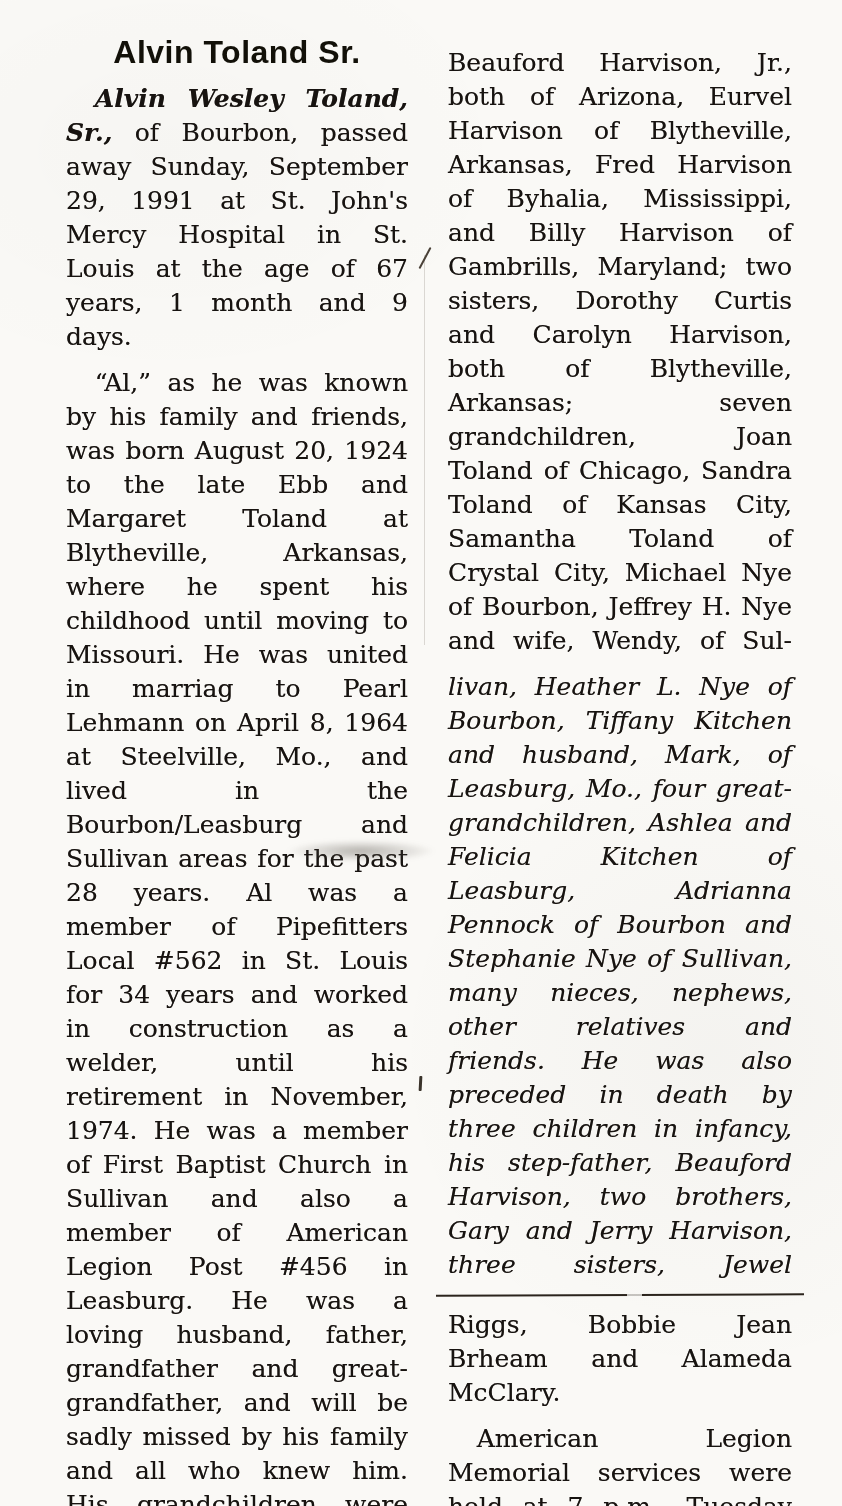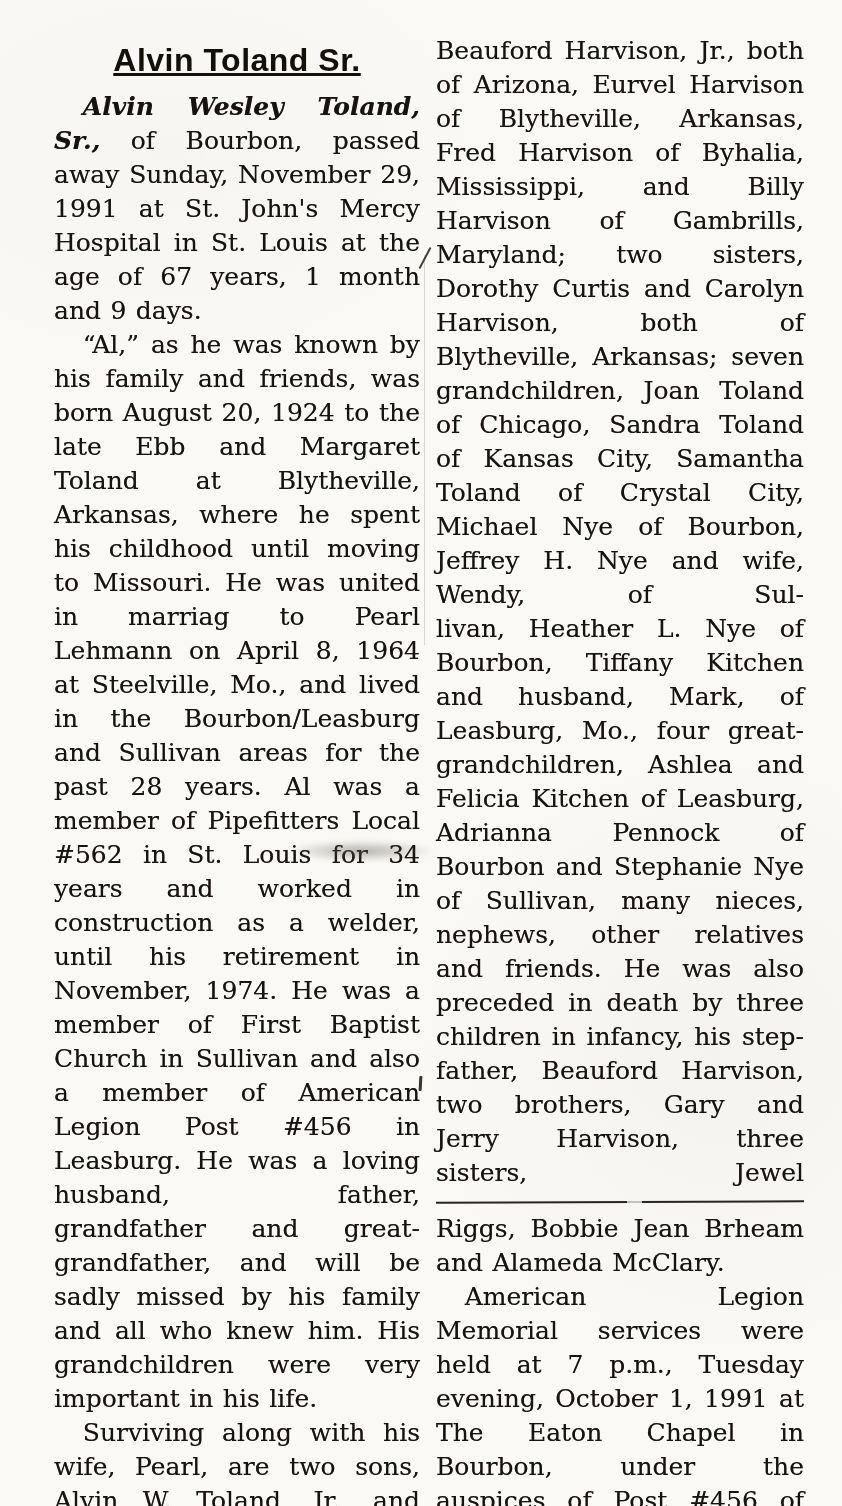--- a/index.html
+++ b/index.html
@@ -24,36 +24,35 @@
   .col-left  { width: 366px; }
   .col-right { width: 368px; }
 
   h1.obit-title {
     font-family: "Liberation Sans", sans-serif;
     font-weight: bold;
     font-size: 32px;
     line-height: 36px;
     text-align: center;
     letter-spacing: 0.5px;
-    margin: 8px 0 12px 0;
+    margin: 0 0 12px 0;
     color: #121008;
-    text-decoration: underline;
   }
 
   p.para {
-    margin: 0;
+    margin: 12px;
     text-align: justify;
     text-indent: 1.15em;
     word-spacing: 1.5px;
     text-shadow: 0 0 0.5px rgba(25,20,14,0.55);
   }
   p.no-indent { text-indent: 0; }
   p.justify-all { text-align-last: justify; }
   .lead-in { font-weight: bold; font-style: italic; }
-  .crease-gap { margin-top: 10px; }
+  .crease-gap { margin-top: 10px; font-style: italic; }
 
   .rule { border: 0; height: 2px; background: #332c24; }
   .rule-crease {
     margin: 11px 0 9px 0;
     height: 2px;
     transform: rotate(-0.2deg);
     background: linear-gradient(90deg,
       #2b241d 0 52%, rgba(43,36,29,0.25) 52% 56%, #2b241d 56% 100%);
   }
 
@@ -92,21 +91,21 @@
 </head>
 <body>
 
 <div class="page">
 
   <div class="columns">
 
     <div class="col col-left">
       <h1 class="obit-title">Alvin Toland Sr.</h1>
 
-      <p class="para"><span class="lead-in">Alvin Wesley Toland, Sr.,</span><span> of Bourbon, passed away Sunday, November 29, 1991 at St. John's Mercy Hospital in St. Louis at the age of 67 years, 1 month and 9 days.</span></p>
+      <p class="para"><span class="lead-in">Alvin Wesley Toland, Sr.,</span><span> of Bourbon, passed away Sunday, September 29, 1991 at St. John's Mercy Hospital in St. Louis at the age of 67 years, 1 month and 9 days.</span></p>
 
       <p class="para">“Al,” as he was known by his family and friends, was born August 20, 1924 to the late Ebb and Margaret Toland at Blytheville, Arkansas, where he spent his childhood until moving to Missouri. He was united in marriag to Pearl Lehmann on April 8, 1964 at Steelville, Mo., and lived in the Bourbon/Leasburg and Sullivan areas for the past 28 years. Al was a member of Pipefitters Local #562 in St. Louis for 34 years and worked in construction as a welder, until his retirement in November, 1974. He was a member of First Baptist Church in Sullivan and also a member of American Legion Post #456 in Leasburg. He was a loving husband, father, grandfather and great-grandfather, and will be sadly missed by his family and all who knew him. His grandchildren were very important in his life.</p>
 
       <p class="para justify-all">Surviving along with his wife, Pearl, are two sons, Alvin W. Toland, Jr., and wife, Julie, of Crystal City, Mo., and James E. Toland and wife, Carolyn, of St. Louis, Mo.; one daughter, Suzie McClary and husband, Ron, of Leasburg, Mo.; five brothers, Wilford Toland and</p>
 
     </div>
 
     <div class="col col-right">
       <p class="para no-indent justify-all">Beauford Harvison, Jr., both of Arizona, Eurvel Harvison of Blytheville, Arkansas, Fred Harvison of Byhalia, Mississippi, and Billy Harvison of Gambrills, Maryland; two sisters, Dorothy Curtis and Carolyn Harvison, both of Blytheville, Arkansas; seven grandchildren, Joan Toland of Chicago, Sandra Toland of Kansas City, Samantha Toland of Crystal City, Michael Nye of Bourbon, Jeffrey H. Nye and wife, Wendy, of Sul-</p>
 

